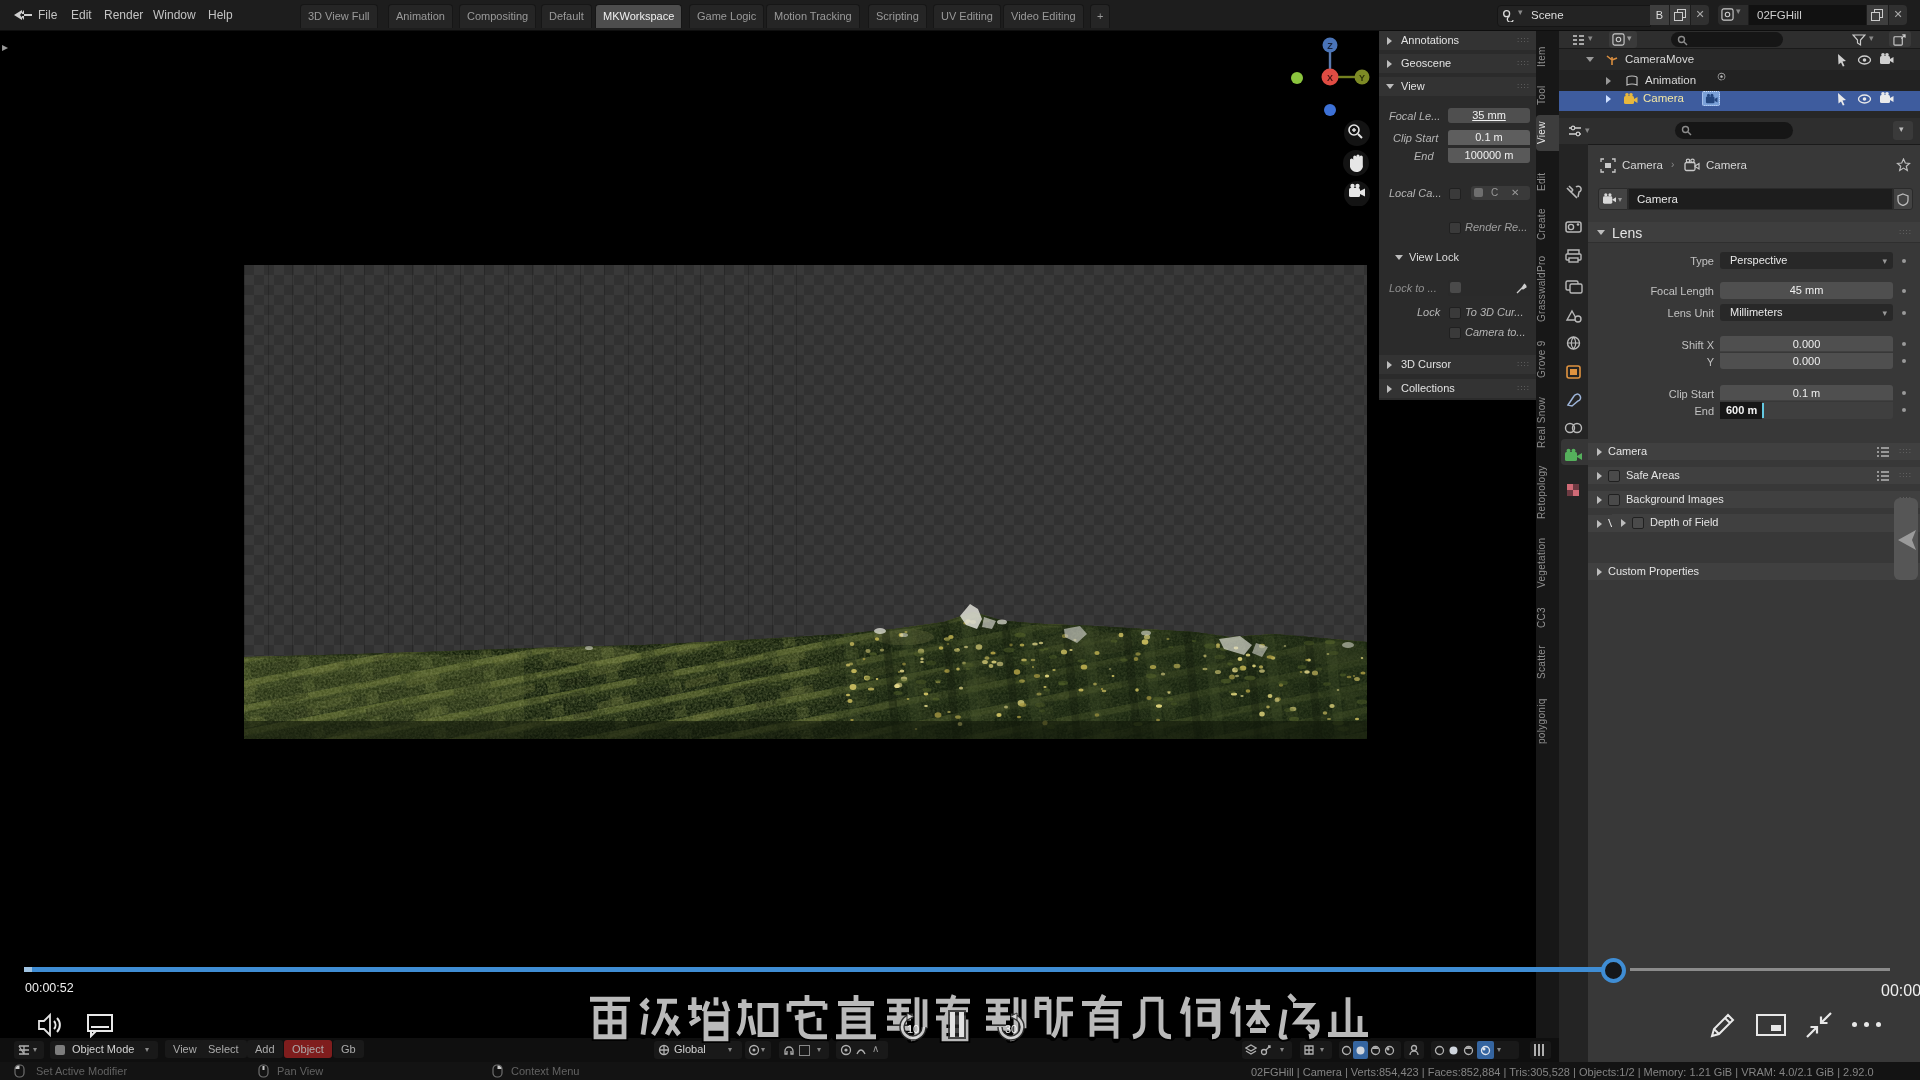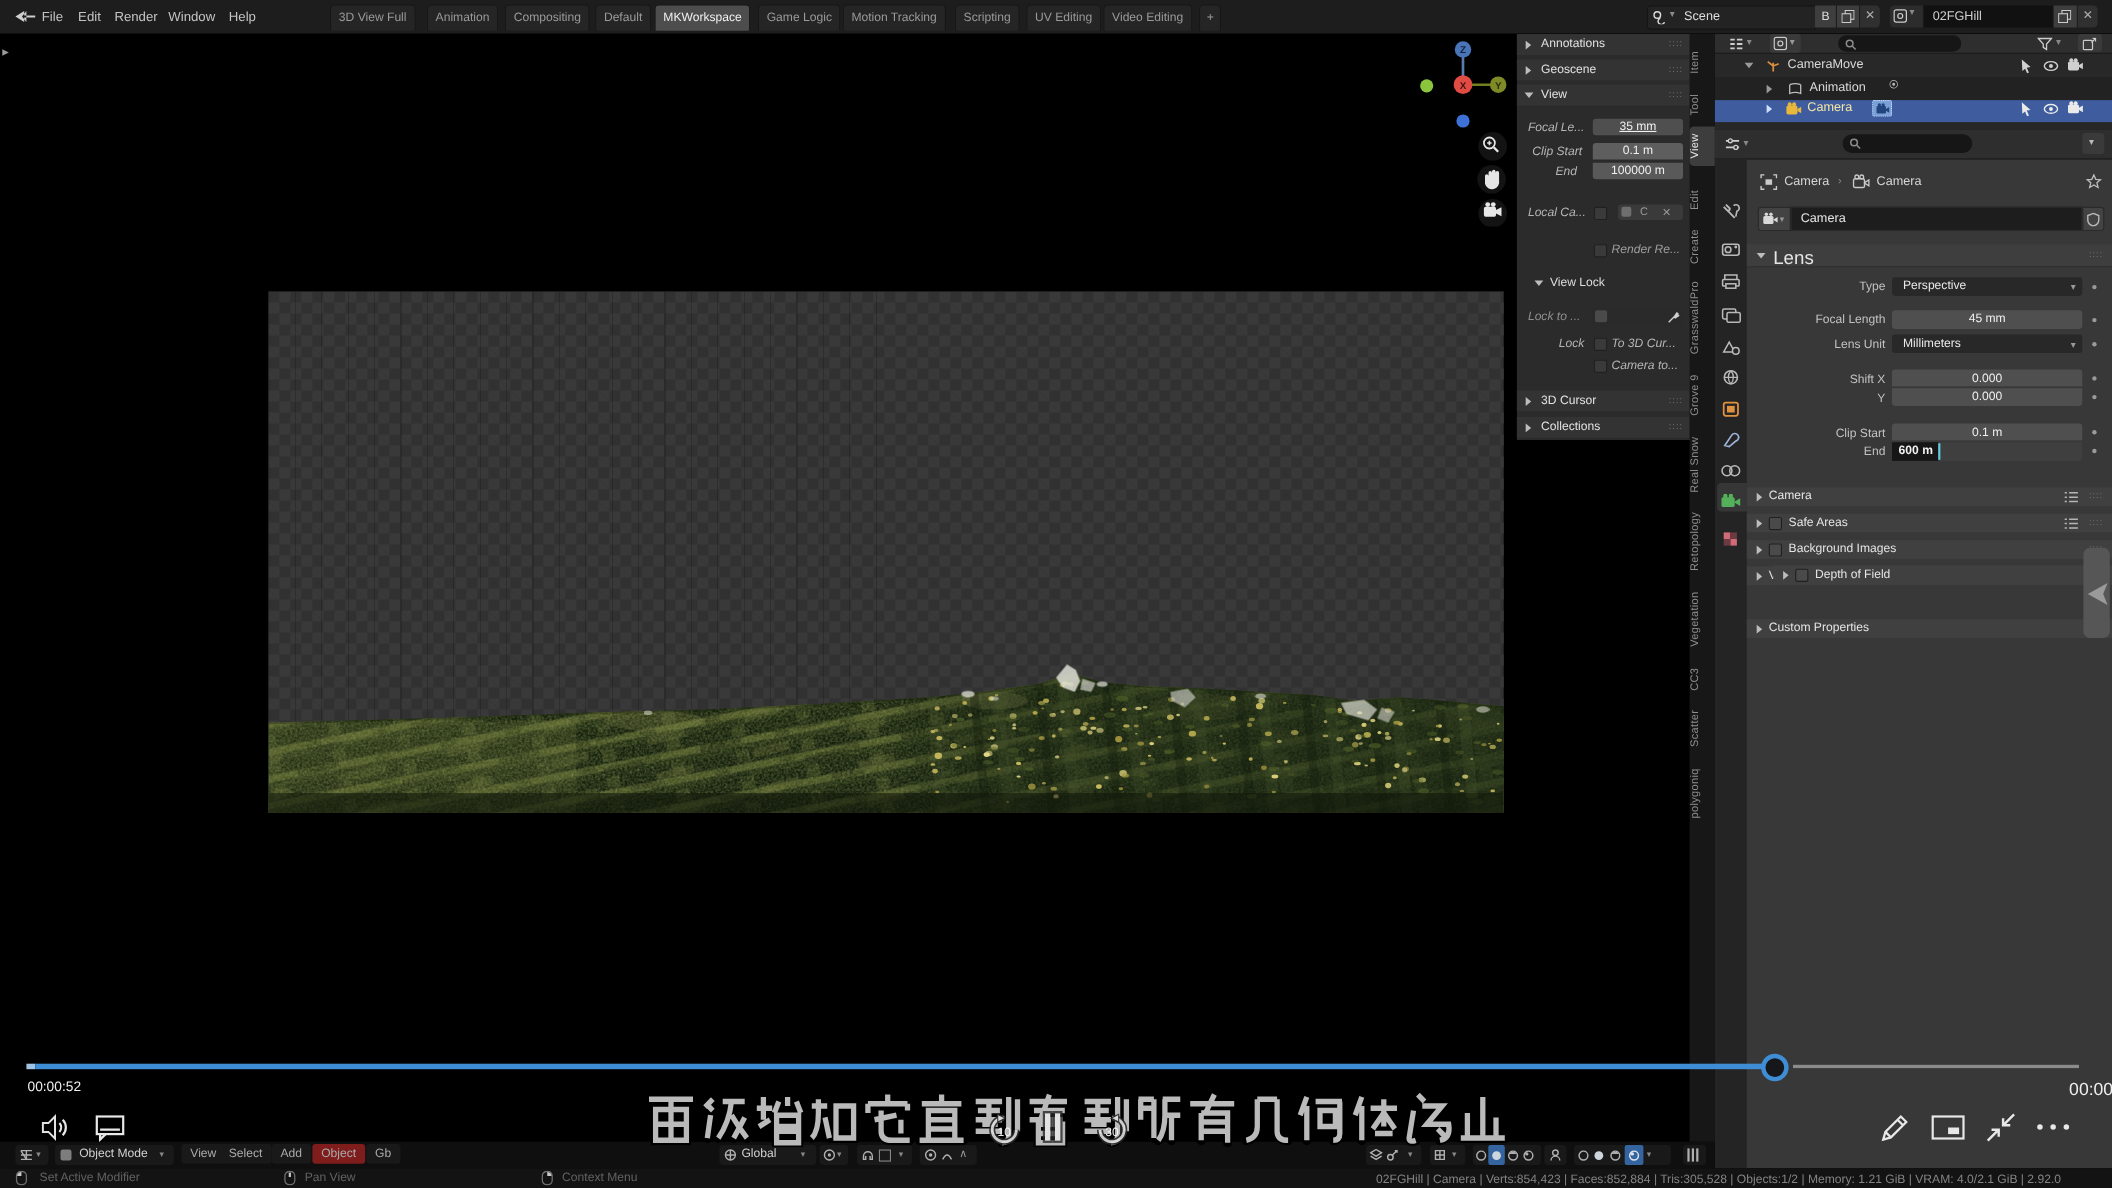--- a/index.html
+++ b/index.html
@@ -691,21 +691,21 @@
   </div>
   <div class="abs" style="left:69px;top:70px;width:265px;height:22px;background:#1d1d1d;border:1px solid #2a2a2a;box-sizing:border-box;color:#e6e6e6;font-size:11.5px;line-height:20px;padding-left:8px;">Camera</div>
   <div class="abs" style="left:334px;top:70px;width:20px;height:22px;background:#434343;border-radius:0 3px 3px 0;border:1px solid #2a2a2a;box-sizing:border-box;">
     <svg class="abs" style="left:3px;top:4px" width="12" height="13" viewBox="0 0 12 13">
         <path d="M6 1 L11 3 V7 C11 10 8.5 11.8 6 12.5 C3.5 11.8 1 10 1 7 V3 Z" fill="none" stroke="#bbb" stroke-width="1.3"></path>
       </svg>
   </div>
 
   <div class="abs" style="left:29px;top:104px;width:332px;height:20px;background:#3e3e3e;border-bottom:1px solid #2f2f2f;">
     <span class="tri-d" style="left:9px;top:8px"></span>
-    <span class="abs" style="left:24px;top:3px;color:#e4e4e4;font-size:17px;">Lens</span>
+    <span class="abs" style="left:24px;top:3px;color:#e4e4e4;font-size:14px;">Lens</span>
     <span class="dots" style="right:8px;top:5px;">::::</span>
   </div>
   <span class="plab" style="left:35px;top:137px;">Type</span>
   <div class="dbox" style="left:161px;top:134px;width:173px;height:17px;line-height:17px;padding-left:10px;box-sizing:border-box;">Perspective<span class="abs" style="right:6px;top:1px;color:#999;font-size:9px;">▾</span></div>
   <span class="pdot" style="left:343px;top:141px;"></span>
   <span class="plab" style="left:35px;top:167px;">Focal Length</span>
   <div class="vbox" style="left:161px;top:164px;width:173px;height:17px;line-height:17px;">45 mm</div>
   <span class="pdot" style="left:343px;top:171px;"></span>
   <span class="plab" style="left:35px;top:189px;">Lens Unit</span>
   <div class="dbox" style="left:161px;top:186px;width:173px;height:17px;line-height:17px;padding-left:10px;box-sizing:border-box;">Millimeters<span class="abs" style="right:6px;top:1px;color:#999;font-size:9px;">▾</span></div>

